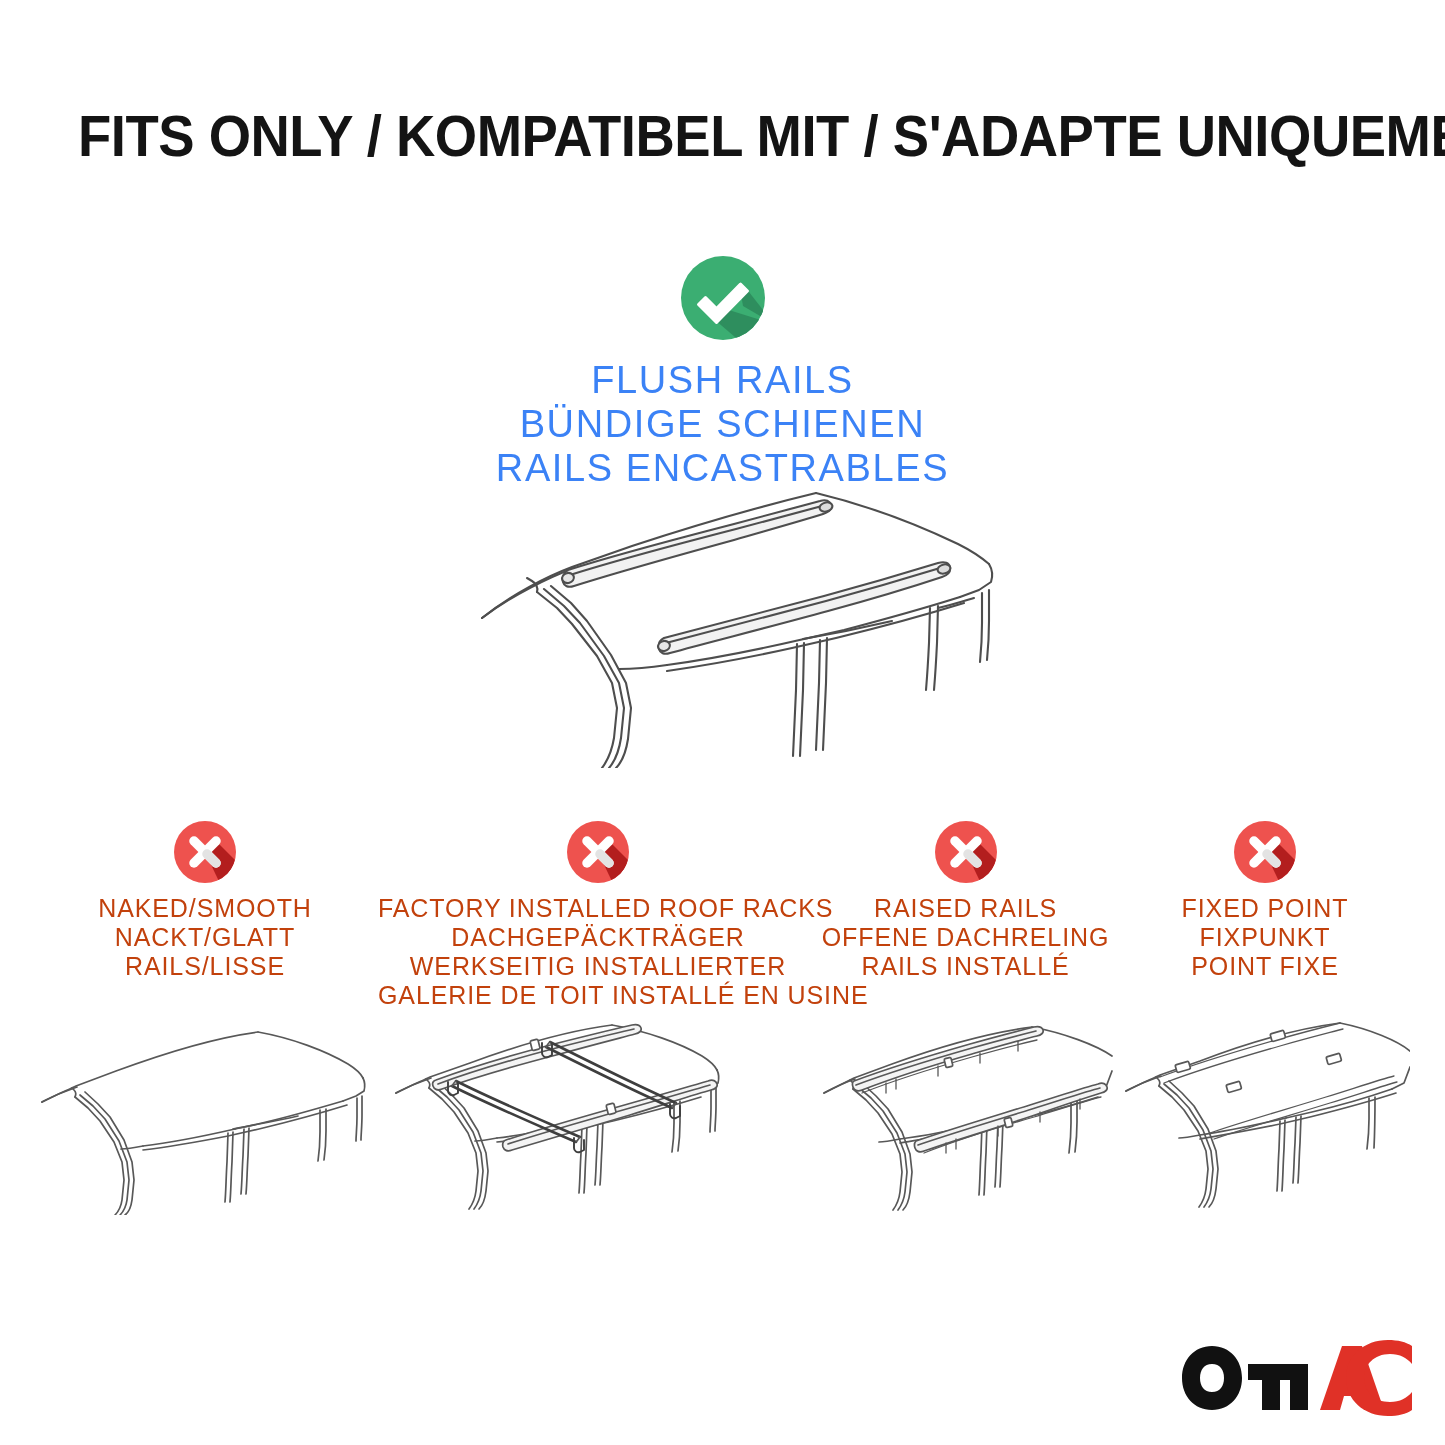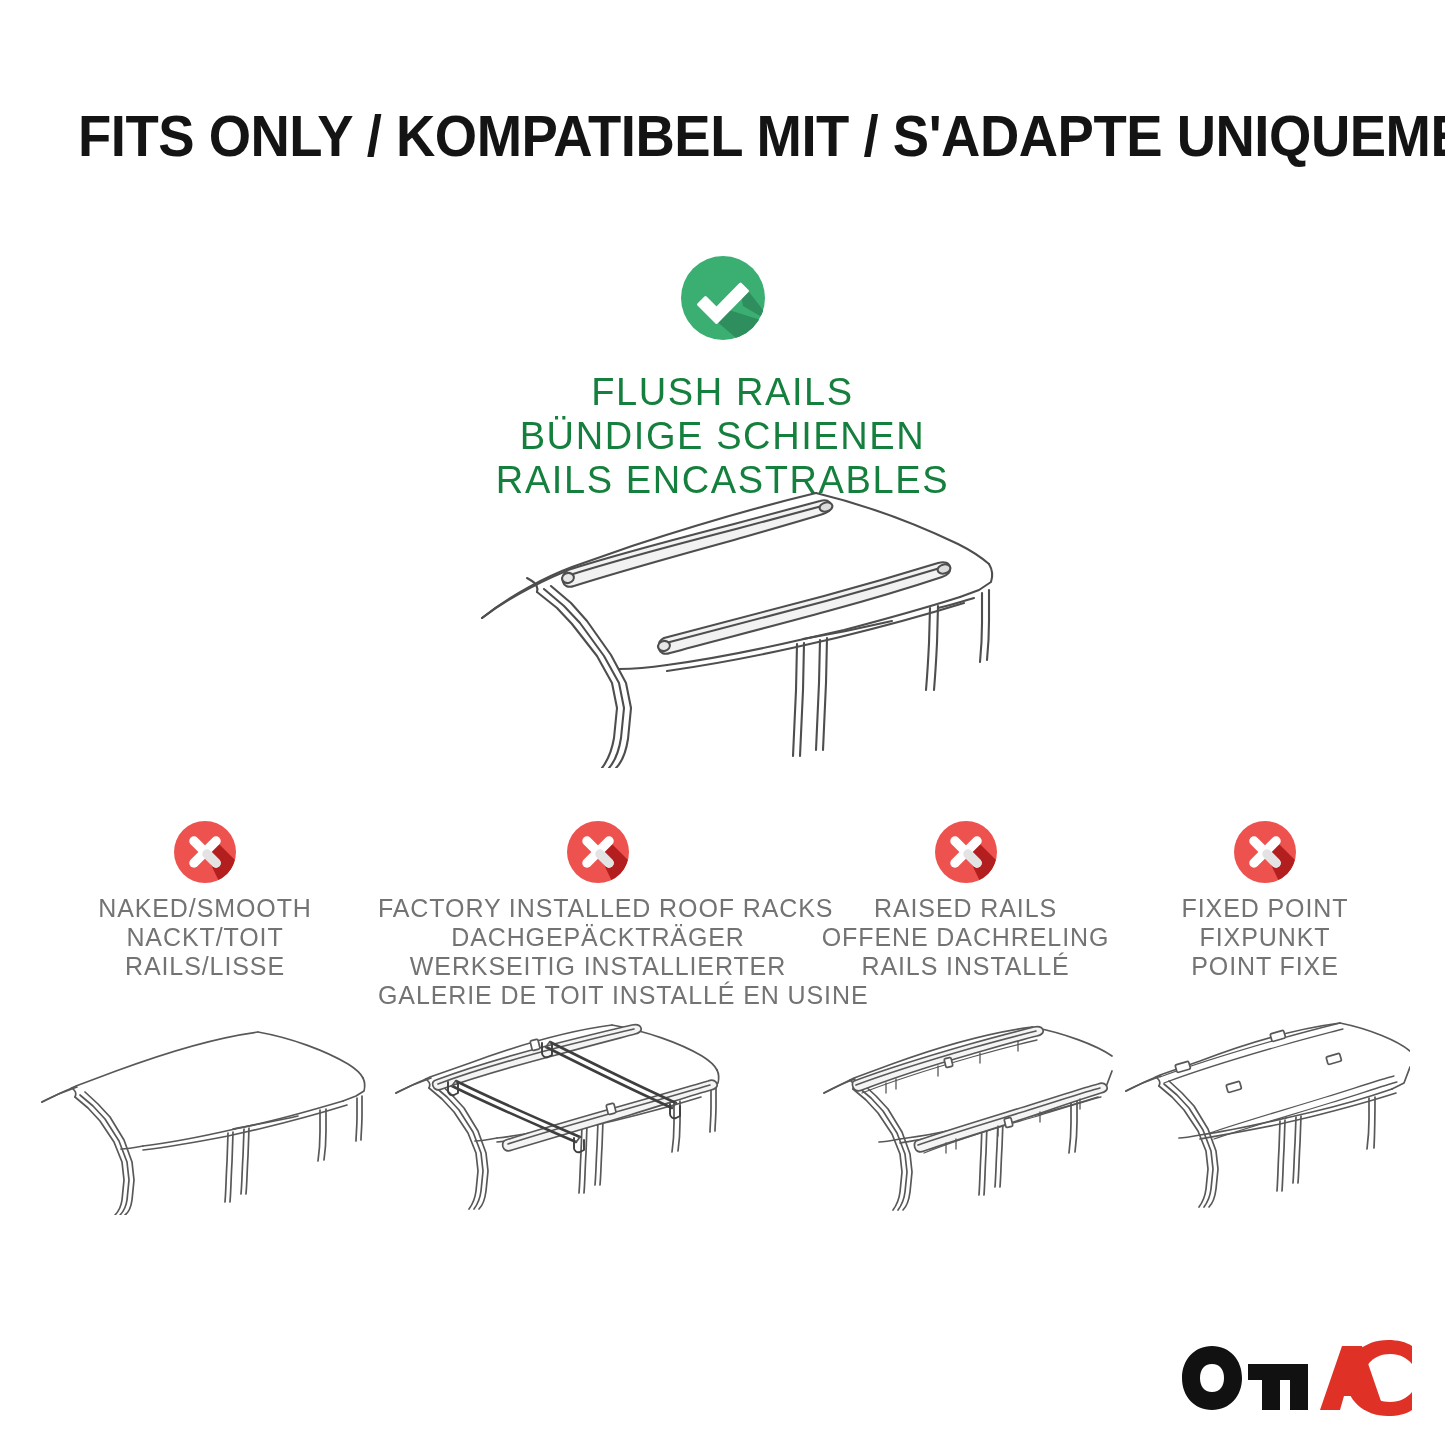--- a/index.html
+++ b/index.html
@@ -52,27 +52,27 @@
   }
   .x-icon-wrap {
     width: 68px;
     height: 68px;
     margin: 0 auto;
     position: relative;
   }
   .icon-svg { display: block; width: 100%; height: 100%; }
 
   .good-labels {
-    margin-top: 24px;
+    margin-top: 12px;
     font-family: "Liberation Sans", sans-serif;
     font-weight: normal;
     font-size: 38px;
     line-height: 44px;
     letter-spacing: 1.6px;
-    color: #15803d;
+    color: #3b82f6;
   }
   .good-labels div { white-space: nowrap; }
 
   
   .main-illus {
     position: absolute;
     left: 452px;
     top: 468px;
     width: 560px;
     height: 300px;
@@ -92,21 +92,21 @@
     top: 0;
     text-align: center;
   }
   .bad-labels {
     margin-top: 8px;
     font-family: "Liberation Sans", sans-serif;
     font-weight: normal;
     font-size: 25px;
     line-height: 29px;
     letter-spacing: 0.9px;
-    color: #737373;
+    color: #c2410c;
   }
   .bad-labels div { white-space: nowrap; }
 
   .bad-illus {
     position: absolute;
     left: 0;
     width: 100%;
   }
   .bad-illus svg { display: block; width: 100%; height: 100%; }
 
@@ -229,21 +229,21 @@
           </g>
           <g stroke="#ffffff" stroke-width="9.5" stroke-linecap="round">
             <line x1="23" y1="23" x2="45" y2="45"></line>
             <line x1="45" y1="23" x2="23" y2="45"></line>
           </g>
           <line x1="36" y1="36" x2="45" y2="45" stroke="#e3e3e3" stroke-width="9.5" stroke-linecap="round"></line>
         </svg>
       </div>
       <div class="bad-labels">
         <div>NAKED/SMOOTH</div>
-        <div>NACKT/TOIT</div>
+        <div>NACKT/GLATT</div>
         <div>RAILS/LISSE</div>
       </div>
       <div class="bad-illus">
         <svg viewBox="0 0 350 205" xmlns="http://www.w3.org/2000/svg" fill="none" stroke="#585858" stroke-width="1.7" stroke-linecap="round" stroke-linejoin="round">
           <path d="M12 92 C26 85 40 79 46 76 L86 61 C140 41 190 27 228 22"></path>
           <path d="M12 92 C27 84 41 79 47 77"></path>
           <path d="M228 22 C262 28 296 41 318 54 C326 59 331 64 333 68"></path>
           <path d="M42 78 L44 80 C46 82 46 85 45 87"></path>
           <path d="M45 87 L58 98 L70 111 L84 132 L92 152 L94 170 L92 190 C91 197 88 202 85 205"></path>
           <path d="M50 85 L63 96 L75 109 L89 131 L97 152 L99 170 L97 190 C96 197 93 202 90 205"></path>

